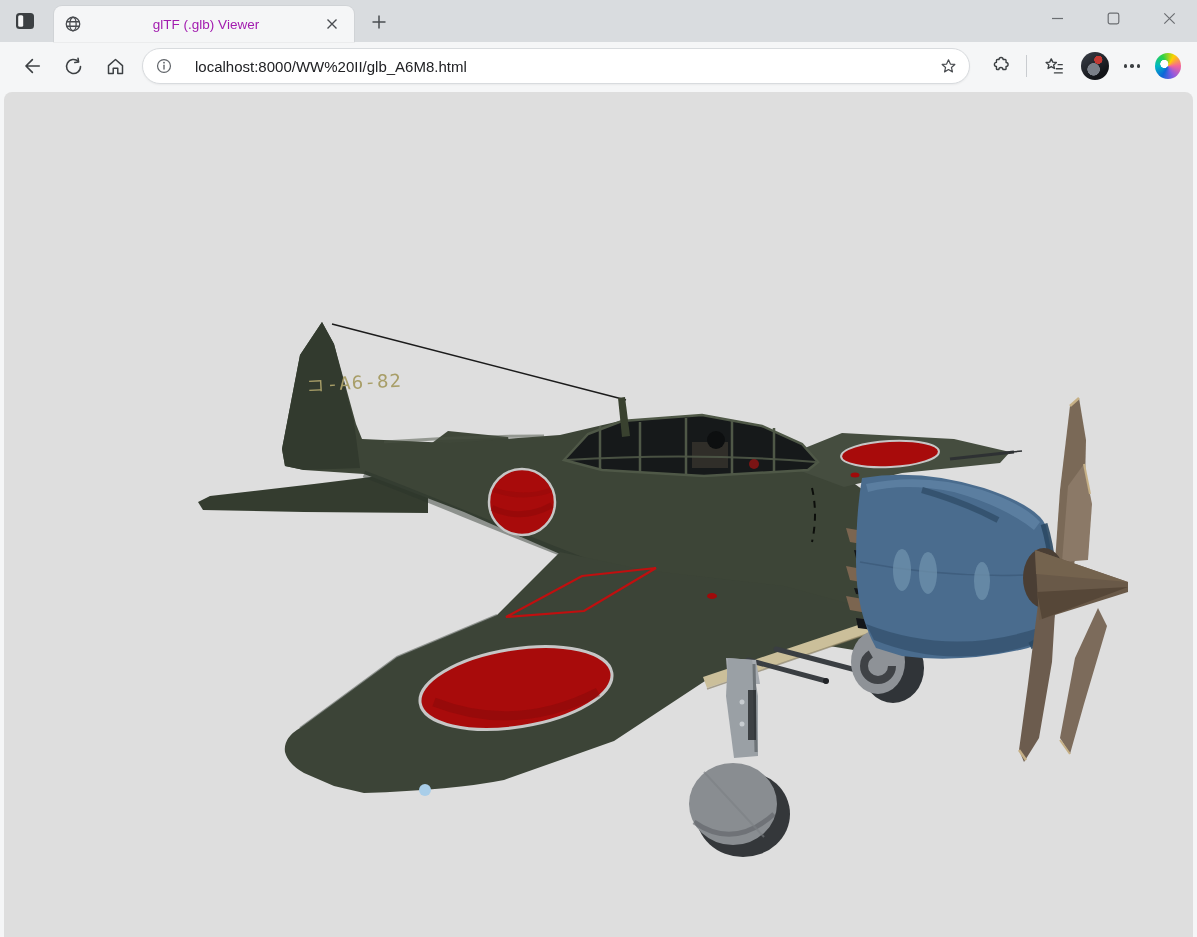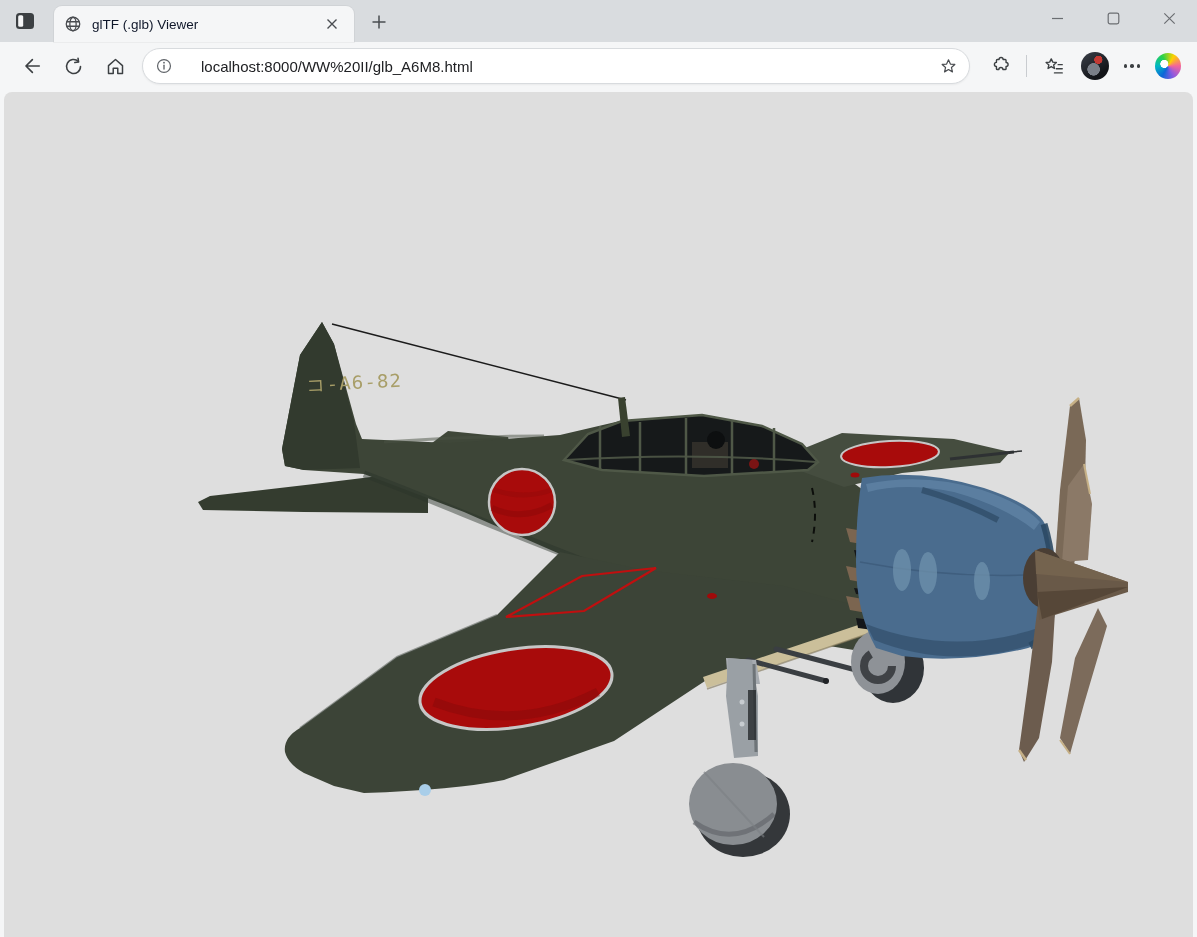--- a/index.html
+++ b/index.html
@@ -8,21 +8,21 @@
     font-family:"Liberation Sans",sans-serif;
     background:#f5f6f7;
   }
   
   .tabstrip{position:relative;height:42px;background:#d9dcdf;}
   .tab-actions{position:absolute;left:12px;top:9px;width:26px;height:24px;border-radius:6px;
     display:flex;align-items:center;justify-content:center;cursor:pointer;}
   .tab{position:absolute;left:54px;top:6px;width:300px;height:36px;background:#f5f6f7;
     border-radius:8px 8px 0 0;display:flex;align-items:center;padding:0 10px;box-sizing:border-box;
     box-shadow:0 0 0 1px rgba(0,0,0,0.04);}
-  .tab-title{flex:1;font-size:13.5px;color:#0f172a;white-space:nowrap;overflow:hidden;margin-left:10px;}
+  .tab-title{flex:1;font-size:13.5px;color:#a21caf;white-space:nowrap;overflow:hidden;margin-left:10px;text-align:center;}
   .icon-btn{display:flex;align-items:center;justify-content:center;background:none;border:none;padding:0;cursor:pointer;}
   .tab-close{width:24px;height:24px;border-radius:4px;}
   .newtab{position:absolute;left:366px;top:9px;width:26px;height:26px;border-radius:6px;}
   .win-controls{position:absolute;right:0;top:0;height:36px;display:flex;}
   .win-btn{width:56px;height:36px;display:flex;align-items:center;justify-content:center;background:none;border:none;cursor:pointer;}
   
   .toolbar{height:48px;background:#f5f6f7;display:flex;align-items:center;padding:0 10px;box-sizing:border-box;}
   .nav-btn{width:34px;height:34px;border-radius:6px;margin:0 4px;}
   .urlbar{flex:1;height:36px;background:#ffffff;border:1px solid #d8dbde;border-radius:18px;
     display:flex;align-items:center;margin:0 10px 0 6px;padding:0 6px 0 12px;box-sizing:border-box;
@@ -116,21 +116,21 @@
         <path d="M4 11 12 4l8 7v9h-5.4v-6h-5.2v6H4z" fill="none" stroke="#3c4043" stroke-width="1.7" stroke-linejoin="round"></path>
       </svg>
   </button>
 
   <div class="urlbar">
     <svg width="18" height="18" viewBox="0 0 24 24">
       <circle cx="12" cy="12" r="8.6" fill="none" stroke="#5f6368" stroke-width="1.6"></circle>
       <path d="M12 11v5" stroke="#5f6368" stroke-width="1.8" stroke-linecap="round"></path>
       <circle cx="12" cy="7.6" r="1.2" fill="#5f6368"></circle>
     </svg>
-    <span class="url-text" style="margin-left:28px;">localhost:8000/WW%20II/glb_A6M8.html</span>
+    <span class="url-text" style="margin-left:22px;">localhost:8000/WW%20II/glb_A6M8.html</span>
     <button class="icon-btn" style="width:30px;height:30px;">
       <svg width="19" height="19" viewBox="0 0 24 24">
           <path d="M12 3.6l2.4 5.3 5.6.5-4.3 3.8 1.3 5.6L12 15.8l-5 3  1.3-5.6L4 9.4l5.6-.5z" fill="none" stroke="#4a4d51" stroke-width="1.5" stroke-linejoin="round"></path>
         </svg>
     </button>
   </div>
 
   <div class="right-icons">
     <button class="icon-btn nav-btn" style="margin:0 2px;">
       <svg width="21" height="21" viewBox="0 0 24 24">

